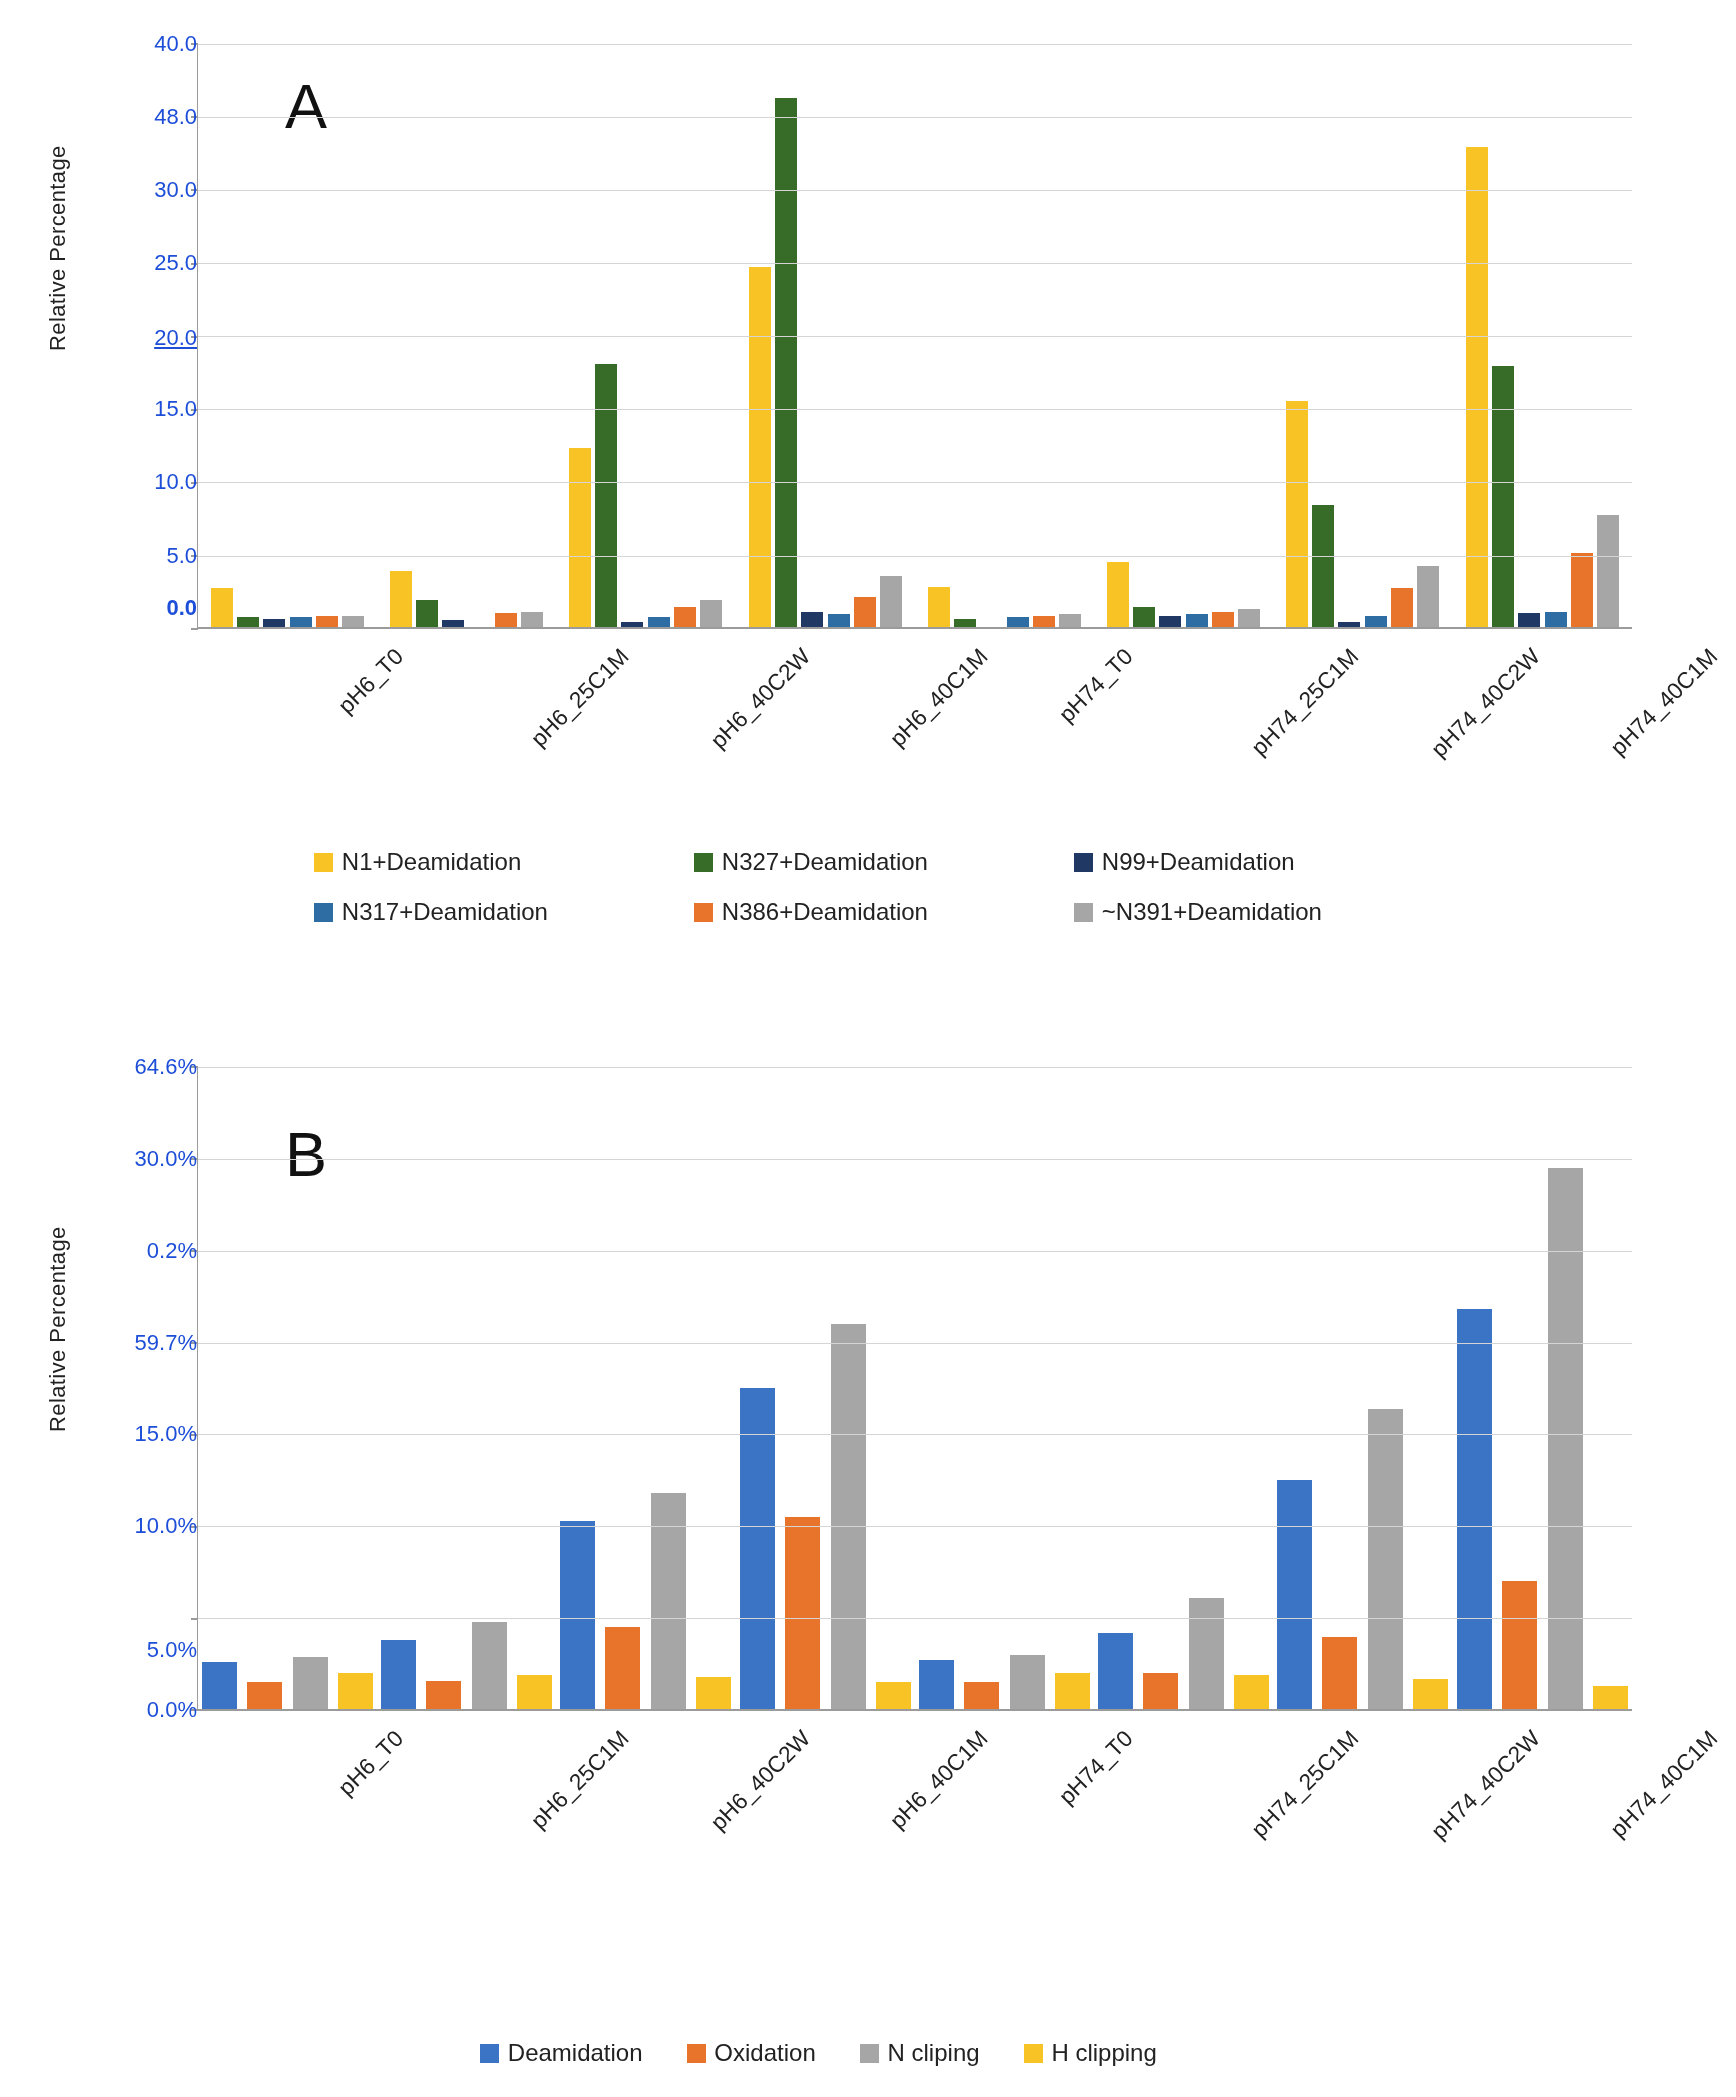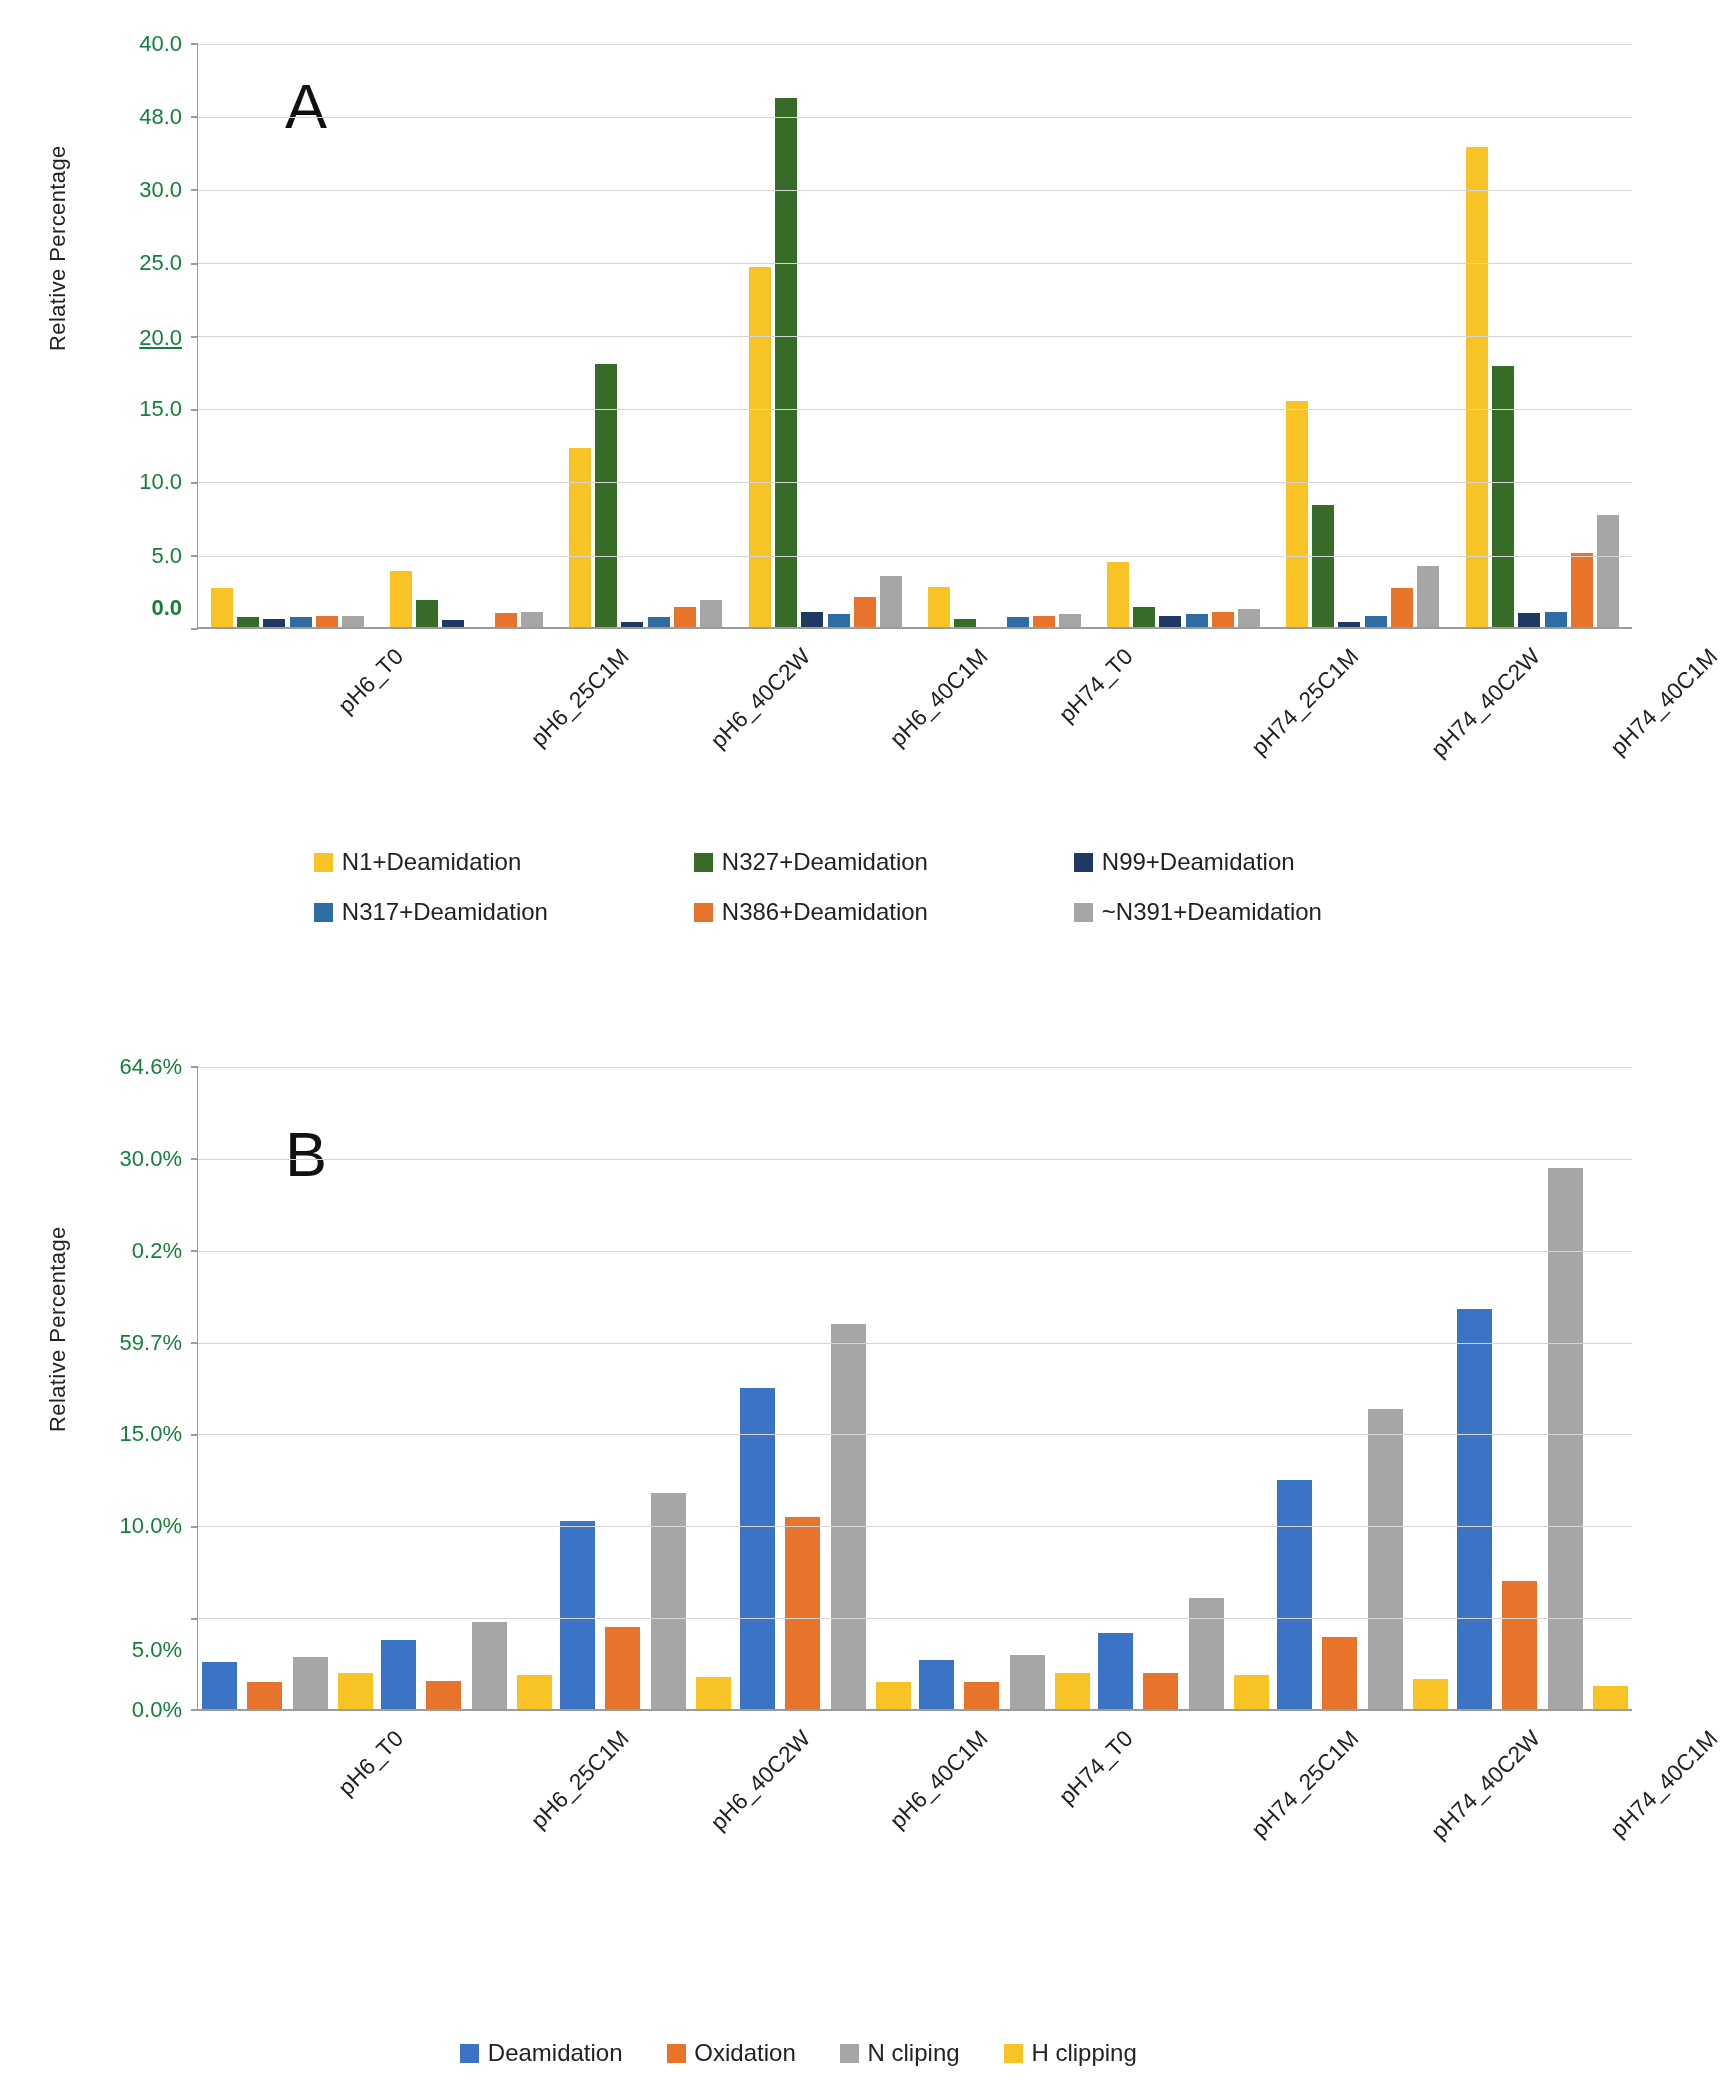--- a/index.html
+++ b/index.html
@@ -55,23 +55,23 @@
   }
   .axisline {
     position: absolute;
     left: 0;
     height: 1.5px;
     background: #9b9b9b;
   }
   .ytick {
     position: absolute;
     right: 100%;
-    margin-right: 16px;
+    margin-right: 1px;
     font-size: 22px;
-    color: #15803d;
+    color: #1d4ed8;
     white-space: nowrap;
     transform: translateY(-50%);
   }
   .ytickmark {
     position: absolute;
     width: 7.3px;
     height: 1.5px;
     background: #9b9b9b;
   }
 
@@ -118,21 +118,21 @@
   .swatch {
     width: 19px;
     height: 19px;
     margin-right: 8.8px;
     flex: 0 0 auto;
   }
 
   #legend-a { left: 314px; top: 848px; width: 1140px; }
   #legend-a .legend-item { width: 380px; margin-bottom: 22px; }
 
-  #legend-b { left: 460px; top: 1016px; width: 877px; }
+  #legend-b { left: 480px; top: 1016px; width: 877px; }
   #legend-b .legend-item { margin-right: 44px; }
 </style>
 </head>
 <body>
 
 <div class="panel" id="panel-a">
   <div class="panel-letter" style="left:285px; top:70px;">A</div>
   <div class="ylabel" style="left:45px; top:351px;">Relative  Percentage</div>
   <div class="plot" id="plot-a" style="left:197px; top:44px; width:1432px; height:585px;">
     <div class="bars" id="bars-a">

